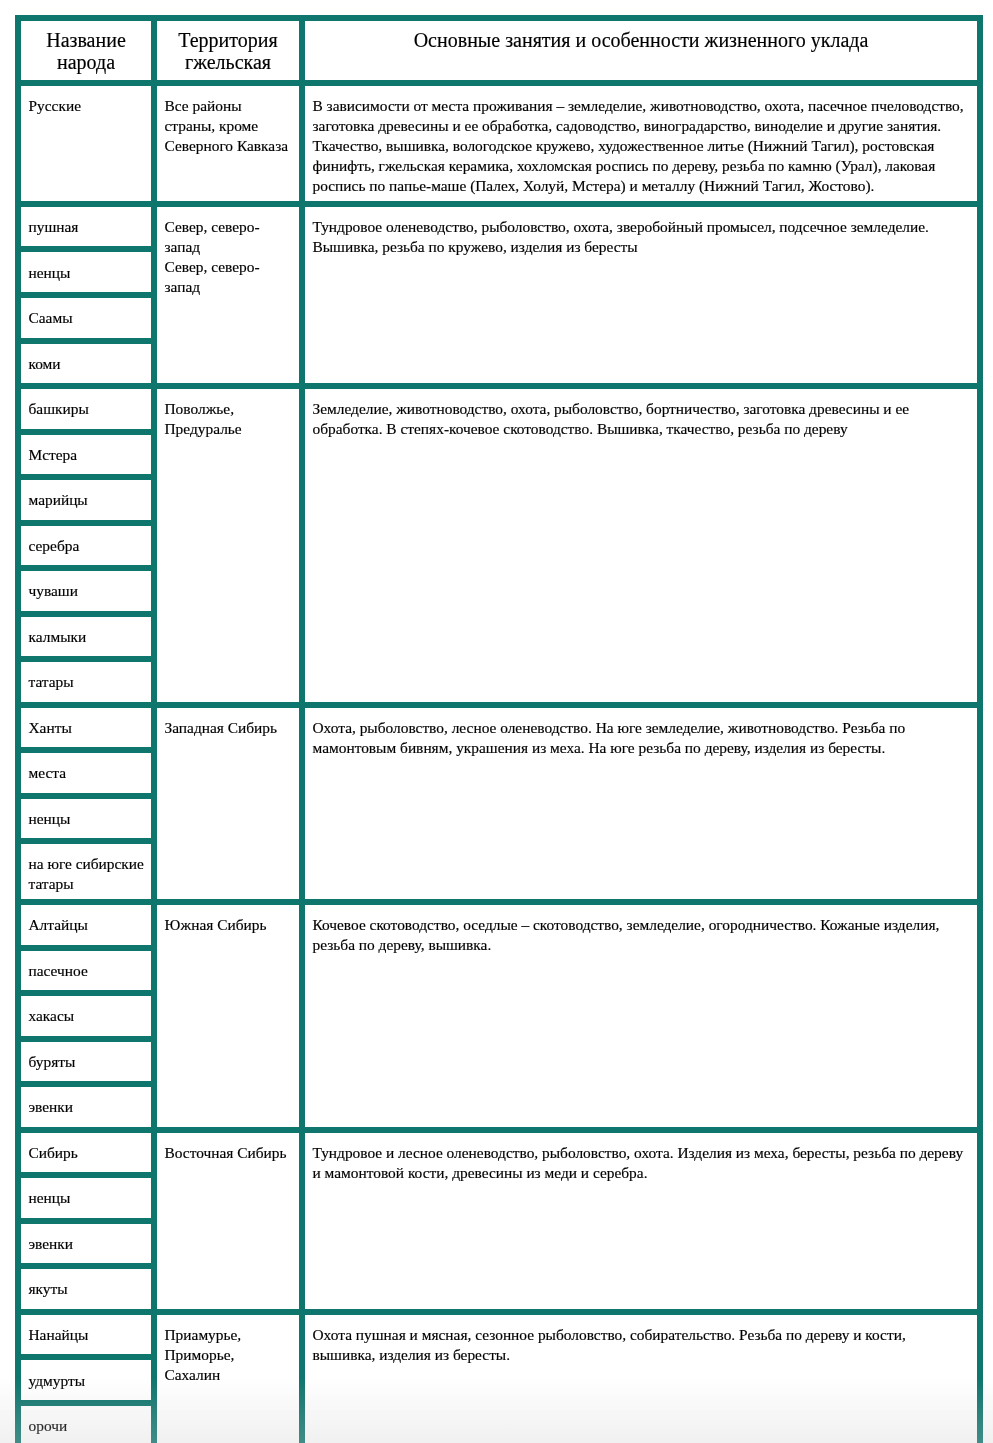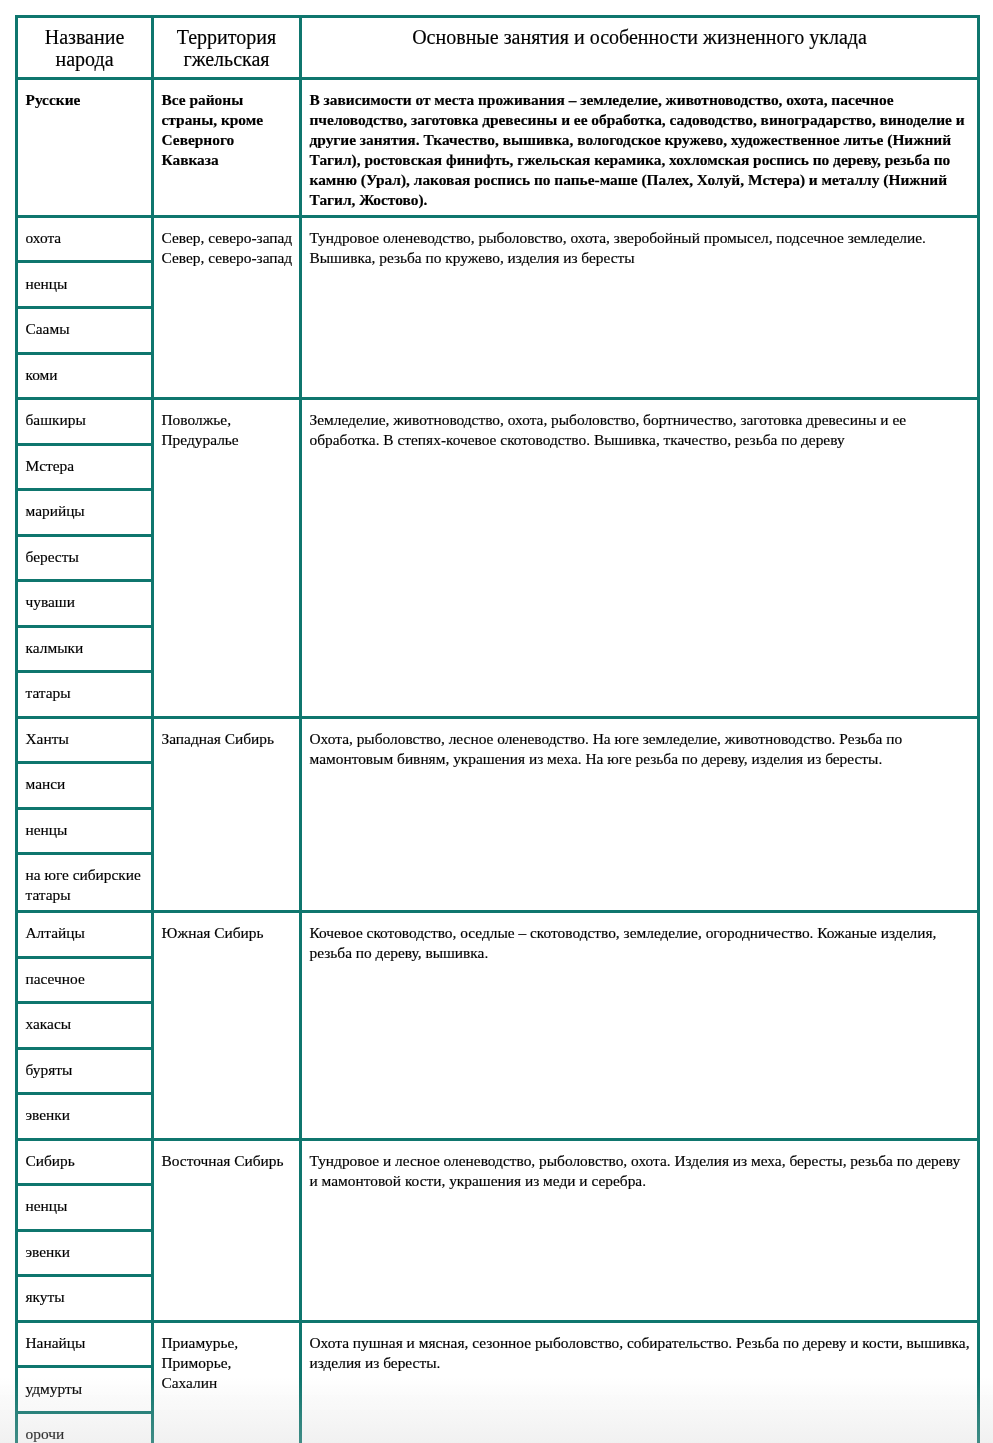--- a/index.html
+++ b/index.html
@@ -1,31 +1,31 @@
 <!DOCTYPE html>
 <html><head>
 <meta charset="utf-8">
 <title>Народы России</title>
 <style>
   html,body{margin:0;padding:0;background:#ffffff;}
   body{width:993px;height:1443px;font-family:"Liberation Serif",serif;color:#000000;}
   .page{position:relative;width:993px;height:1443px;overflow:hidden;background:#ffffff;}
   table.tbl{position:absolute;left:15px;top:15px;width:962px;
             border-collapse:collapse;table-layout:fixed;will-change:transform;}
-  table.tbl td,table.tbl th{border:3px solid #0f766e;vertical-align:top;background:#ffffff;}
+  table.tbl td,table.tbl th{border:6px solid #0f766e;vertical-align:top;background:#ffffff;}
   col.c1{width:136px;}
   col.c2{width:148px;}
   col.c3{width:678px;}
   table.tbl th{font-weight:normal;font-size:20px;line-height:22.1px;text-align:center;
                padding:8.2px 4px 6.6px 4px;vertical-align:top;white-space:pre-line;}
   table.tbl td{font-size:15.4px;line-height:20px;text-align:left;white-space:pre-line;
                padding:10.2px 5px 4.8px 7.5px;}
   table.tbl td,table.tbl th{-webkit-text-stroke:0.16px #000000;}
   table.tbl tbody tr{height:45.53px;}
-  table.tbl tbody tr:first-child{height:116.2px;font-weight:bold;}
+  table.tbl tbody tr:first-child{height:116.2px;}
   table.tbl td.no-bottom{border-bottom:0 none;}
   .page-bottom-fade{position:absolute;left:0;right:0;bottom:0;height:65px;pointer-events:none;
      background:linear-gradient(to bottom,rgba(200,200,200,0) 0%,rgba(200,200,200,0.055) 19%,
                 rgba(200,200,200,0.18) 65%,rgba(200,200,200,0.27) 100%);}
 </style>
 </head>
 <body>
 
 <div class="page">
   <table class="tbl">
@@ -43,21 +43,21 @@
         <th class="h3">Основные занятия и особенности жизненного уклада</th>
       </tr>
     </thead>
     <tbody id="tbody">
         <tr>
           <td class="people">Русские</td>
           <td class="territory" rowspan="1">Все районы страны, кроме Северного Кавказа</td>
           <td class="occupations" rowspan="1">В зависимости от места проживания – земледелие, животноводство, охота, пасечное пчеловодство, заготовка древесины и ее обработка, садоводство, виноградарство, виноделие и другие занятия. Ткачество, вышивка, вологодское кружево, художественное литье (Нижний Тагил), ростовская финифть, гжельская керамика, хохломская роспись по дереву, резьба по камню (Урал), лаковая роспись по папье-маше (Палех, Холуй, Мстера) и металлу (Нижний Тагил, Жостово).</td>
         </tr>
         <tr>
-          <td class="people">охота</td>
+          <td class="people">пушная</td>
           <td class="territory" rowspan="4">Север, северо-запад
 Север, северо-запад</td>
           <td class="occupations" rowspan="4">Тундровое оленеводство, рыболовство, охота, зверобойный промысел, подсечное земледелие. Вышивка, резьба по кружево, изделия из бересты</td>
         </tr>
         <tr>
           <td class="people">ненцы</td>
         </tr>
         <tr>
           <td class="people">Саамы</td>
         </tr>
@@ -69,38 +69,38 @@
           <td class="territory" rowspan="7">Поволжье, Предуралье</td>
           <td class="occupations" rowspan="7">Земледелие, животноводство, охота, рыболовство, бортничество, заготовка древесины и ее обработка. В степях-кочевое скотоводство. Вышивка, ткачество, резьба по дереву</td>
         </tr>
         <tr>
           <td class="people">Мстера</td>
         </tr>
         <tr>
           <td class="people">марийцы</td>
         </tr>
         <tr>
-          <td class="people">бересты</td>
+          <td class="people">серебра</td>
         </tr>
         <tr>
           <td class="people">чуваши</td>
         </tr>
         <tr>
           <td class="people">калмыки</td>
         </tr>
         <tr>
           <td class="people">татары</td>
         </tr>
         <tr>
           <td class="people">Ханты</td>
           <td class="territory" rowspan="4">Западная Сибирь</td>
           <td class="occupations" rowspan="4">Охота, рыболовство, лесное оленеводство. На юге земледелие, животноводство. Резьба по мамонтовым бивням, украшения из меха. На юге резьба по дереву, изделия из бересты.</td>
         </tr>
         <tr>
-          <td class="people">манси</td>
+          <td class="people">места</td>
         </tr>
         <tr>
           <td class="people">ненцы</td>
         </tr>
         <tr>
           <td class="people">на юге сибирские татары</td>
         </tr>
         <tr>
           <td class="people">Алтайцы</td>
           <td class="territory" rowspan="5">Южная Сибирь</td>
@@ -114,21 +114,21 @@
         </tr>
         <tr>
           <td class="people">буряты</td>
         </tr>
         <tr>
           <td class="people">эвенки</td>
         </tr>
         <tr>
           <td class="people">Сибирь</td>
           <td class="territory" rowspan="4">Восточная Сибирь</td>
-          <td class="occupations" rowspan="4">Тундровое и лесное оленеводство, рыболовство, охота. Изделия из меха, бересты, резьба по дереву и мамонтовой кости, украшения из меди и серебра.</td>
+          <td class="occupations" rowspan="4">Тундровое и лесное оленеводство, рыболовство, охота. Изделия из меха, бересты, резьба по дереву и мамонтовой кости, древесины из меди и серебра.</td>
         </tr>
         <tr>
           <td class="people">ненцы</td>
         </tr>
         <tr>
           <td class="people">эвенки</td>
         </tr>
         <tr>
           <td class="people">якуты</td>
         </tr>

